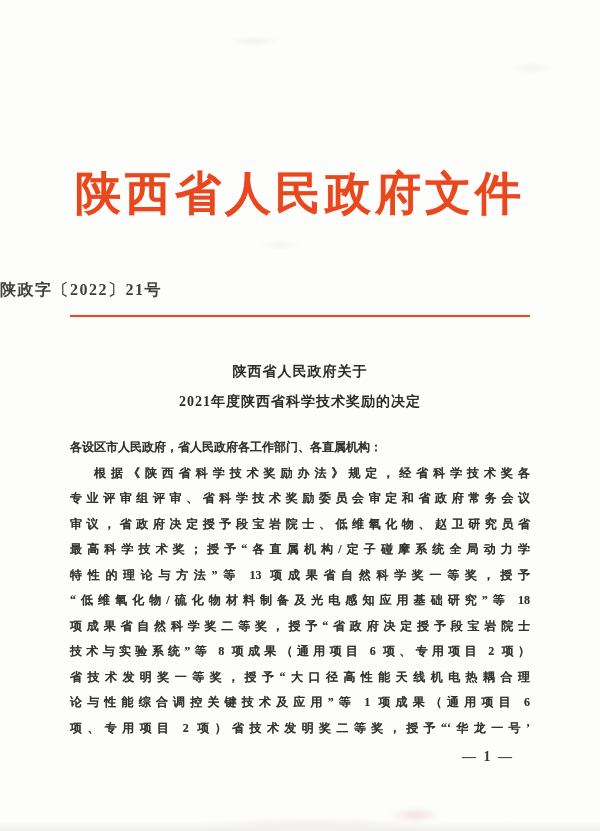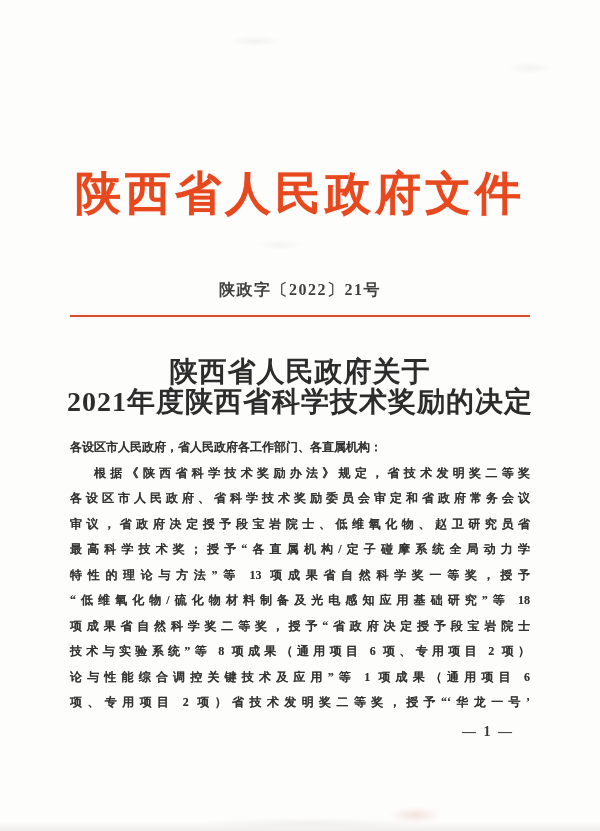--- a/index.html
+++ b/index.html
@@ -15,37 +15,37 @@
     text-align:center;
     font-size:46px;
     line-height:48px;
     font-weight:bold;
     color:#e8481e;
     letter-spacing:4px;
     text-shadow:0 0 1px rgba(232,72,30,0.45);
   }
   .docnum {
     margin-top:62px;
-    text-align:center;
+    text-align:left;
     font-size:16px;
     line-height:20px;
     color:#3f3f3f;
     letter-spacing:1.5px;
     font-weight:bold;
   }
   .rule {
     width:460px; height:2px;
     margin:15px auto 0;
     background:#d7502c;
     box-shadow:0 0 1px rgba(215,80,44,0.6);
   }
   .dtitle {
     margin-top:40px;
     text-align:center;
-    font-size:28px;
+    font-size:14px;
     line-height:30px;
     font-weight:bold;
     color:#2c2c2c;
     letter-spacing:1px;
   }
   .bodytext {
     width:460px;
     margin:18px auto 0;
     font-size:12px;
     font-weight:bold;
@@ -90,28 +90,29 @@
 
   <div class="rule"></div>
 
   <div class="dtitle">
     <div>陕西省人民政府关于</div>
     <div>2021年度陕西省科学技术奖励的决定</div>
   </div>
 
   <div class="bodytext">
     <div class="ln">各设区市人民政府，省人民政府各工作部门、各直属机构：</div>
-    <div class="ln jl ind">根据《陕西省科学技术奖励办法》规定，省技术发明奖二等奖</div>
-    <div class="ln jl">各设区市人民政府、省科学技术奖励委员会审定和省政府常务会议</div>
+    <div class="ln jl ind">根据《陕西省科学技术奖励办法》规定，经省科学技术奖各</div>
+    <div class="ln jl">专业评审组评审、省科学技术奖励委员会审定和省政府常务会议</div>
     <div class="ln jl">审议，省政府决定授予段宝岩院士、低维氧化物、赵卫研究员省</div>
     <div class="ln jl">最高科学技术奖；授予“各直属机构/定子碰摩系统全局动力学</div>
     <div class="ln jl">特性的理论与方法”等 13 项成果省自然科学奖一等奖，授予</div>
     <div class="ln jl">“低维氧化物/硫化物材料制备及光电感知应用基础研究”等 18</div>
     <div class="ln jl">项成果省自然科学奖二等奖，授予“省政府决定授予段宝岩院士</div>
     <div class="ln jl">技术与实验系统”等 8 项成果（通用项目 6 项、专用项目 2 项）</div>
+    <div class="ln jl">省技术发明奖一等奖，授予“大口径高性能天线机电热耦合理</div>
     <div class="ln jl">论与性能综合调控关键技术及应用”等 1 项成果（通用项目 6</div>
     <div class="ln jl">项、专用项目 2 项）省技术发明奖二等奖，授予“‘华龙一号’</div>
   </div>
 
   <div class="pagenum">— 1 —</div>
 
   <div class="smudge sm1"></div>
   <div class="smudge sm2"></div>
   <div class="smudge sm3"></div>
   <div class="smudge sm4"></div>

